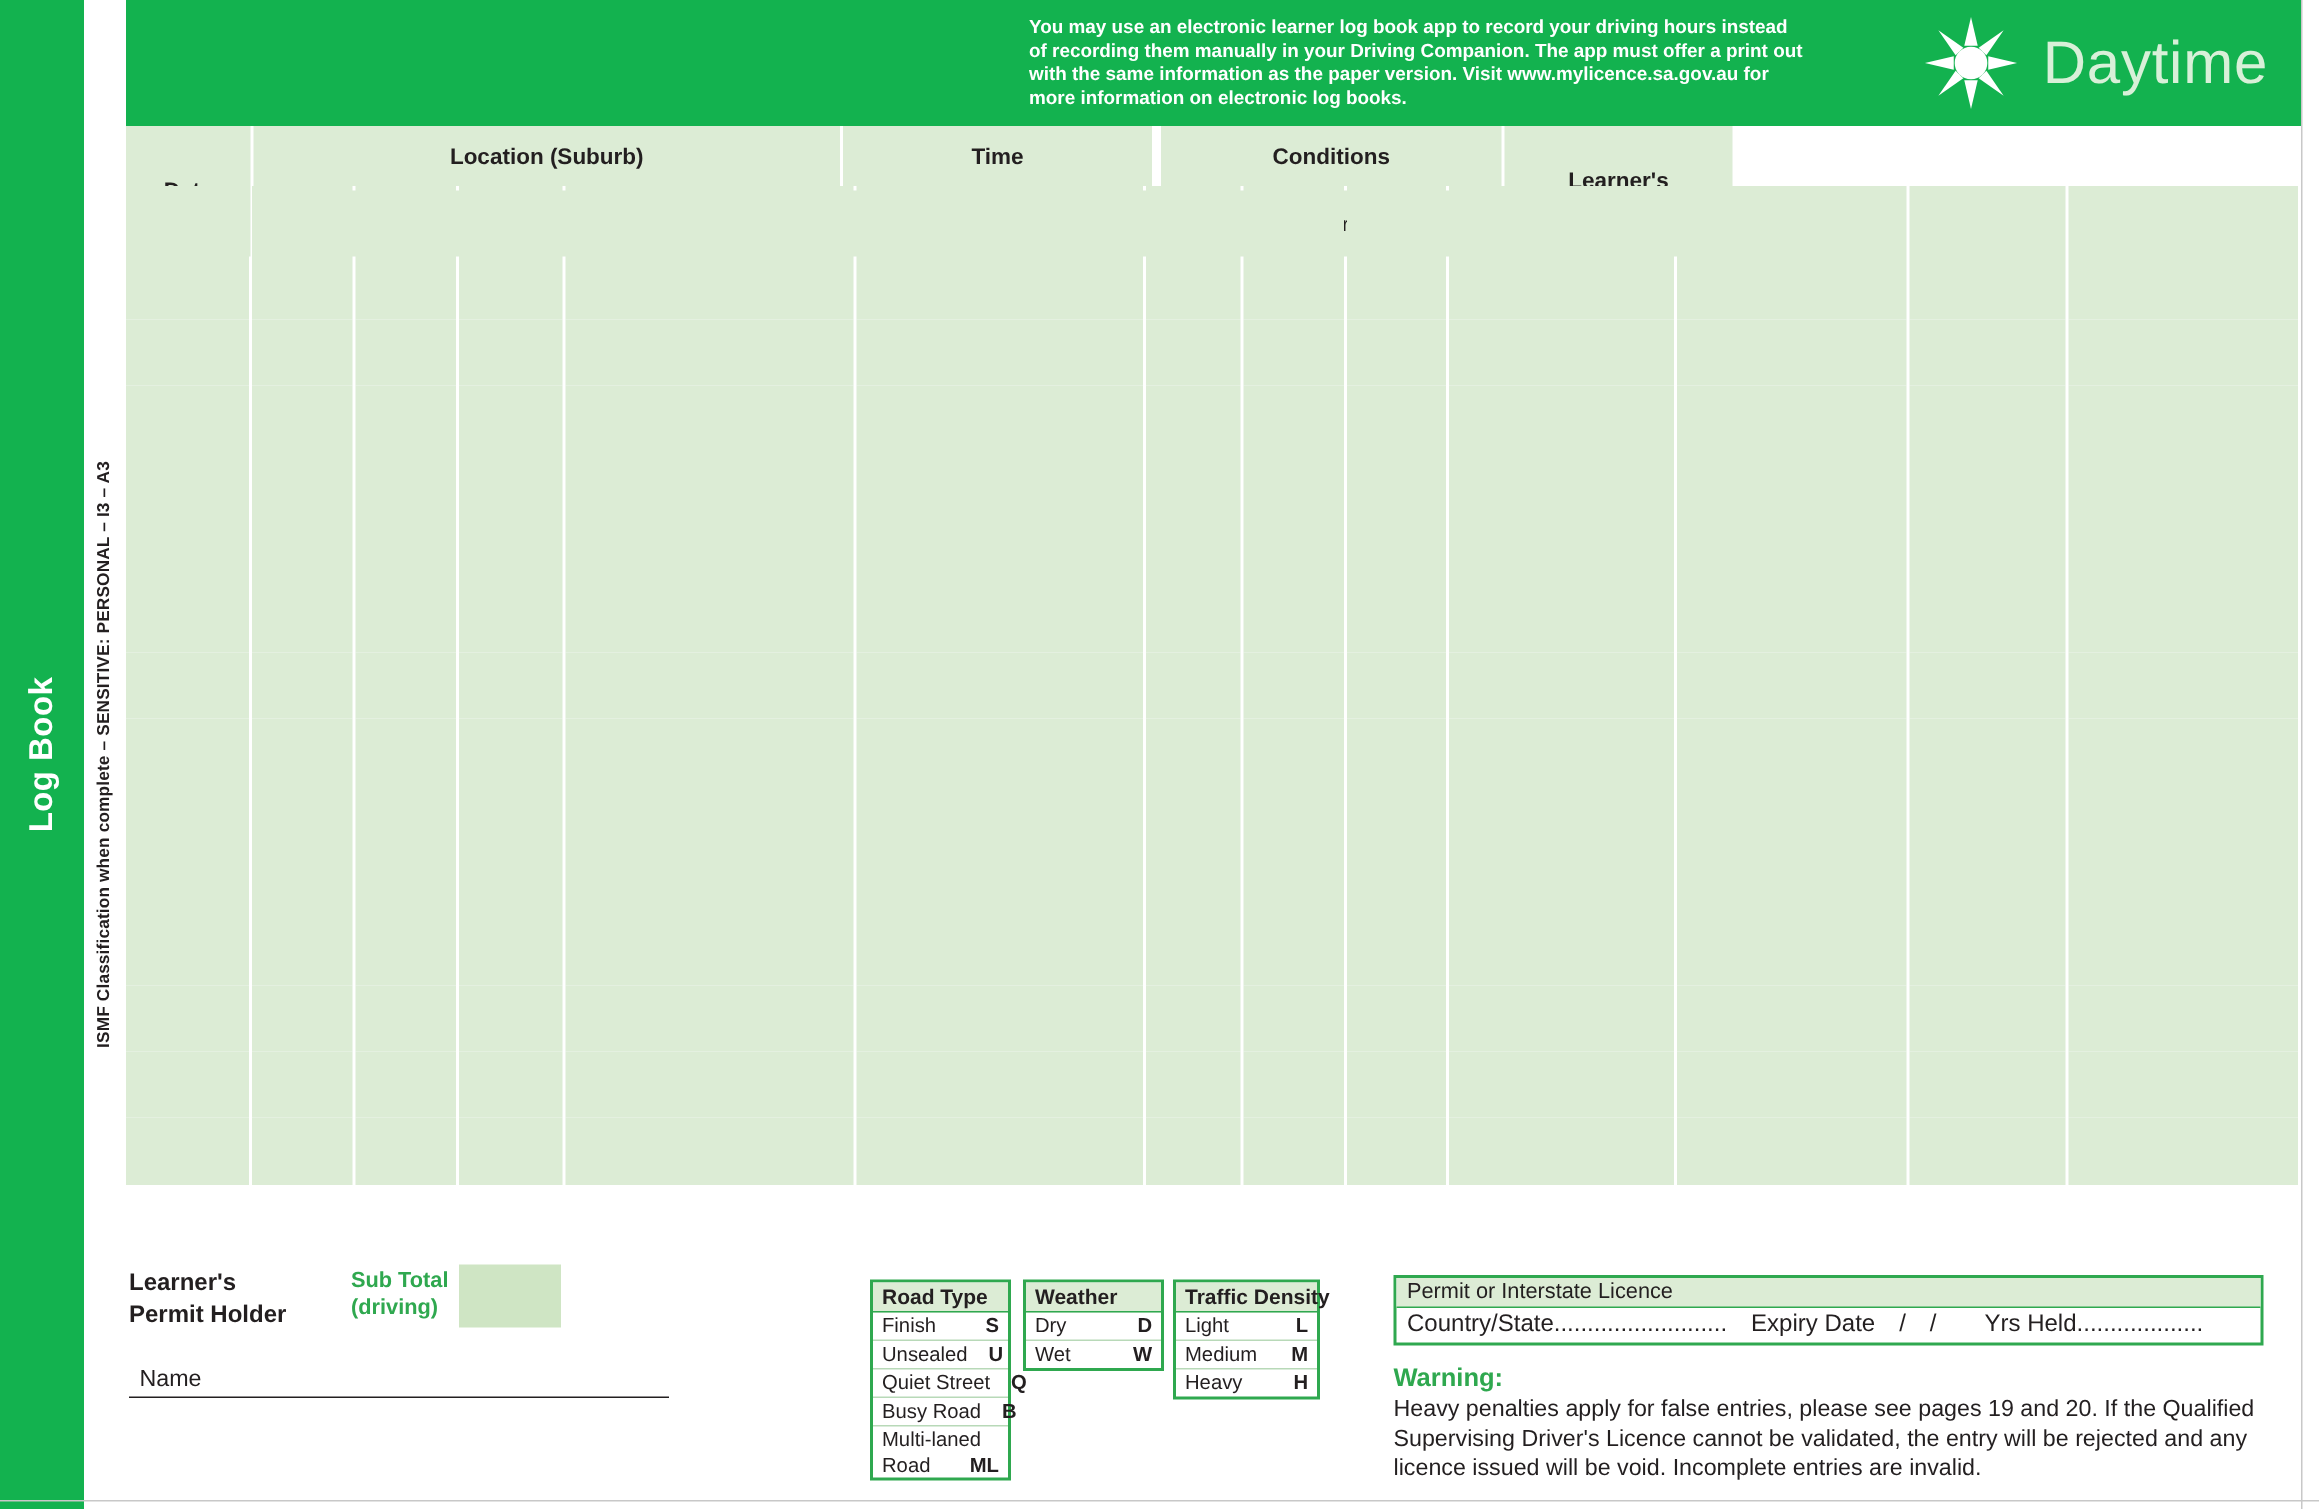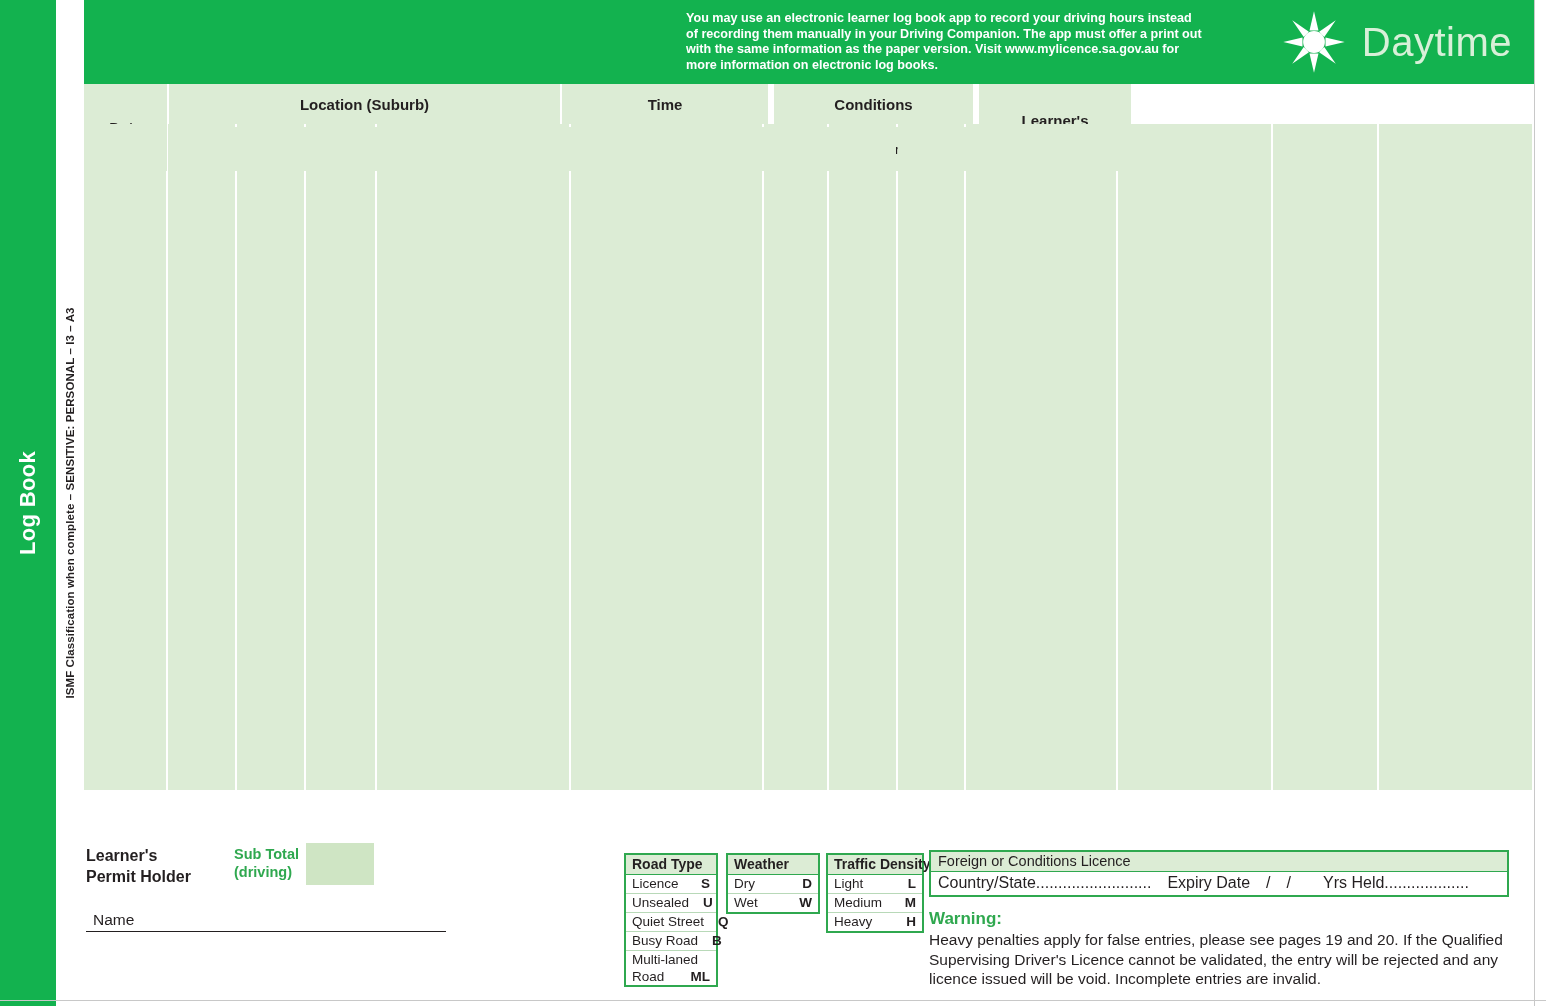--- a/index.html
+++ b/index.html
@@ -149,21 +149,21 @@
   .c-weather   { width: 68px;  }
   .c-traffic   { width: 67px;  }
   .c-sig       { width: 152px; }
   .c-name      { width: 155px; }
   .c-licence   { width: 106px; }
   .c-qsig      { width: 155px; }
 
   
   .c-time-grp  { width: 206px; }   
   .c-loc-grp   { width: 391px; }   
-  .c-cond-grp  { width: 199px; text-align: right; }   
+  .c-cond-grp  { width: 227px; text-align: right; }   
   .c-qsd-grp   { width: 416px; }   
 
   .c-date-tall { width: 83px; height: 87px; }
   .c-sig-tall  { width: 152px; height: 87px; }
 
   
   .footer {
     position: absolute;
     left: 0; top: 840px;
     width: 1450px; height: 166px;
@@ -206,21 +206,20 @@
     color: #231f20;
   }
   .field-name   { top: 60px; }
   .field-permit { top: 104px; }
 
   
   .legend {
     position: absolute;
     border: 2px solid #2fa84f;
     background: #ffffff;
-    margin-left: 44px;
   }
   .legend-head {
     background: #dcecd5;
     font-size: 14px;
     font-weight: bold;
     color: #231f20;
     padding: 1px 6px 2px 6px;
     border-bottom: 1px solid #2fa84f;
     white-space: nowrap;
   }
@@ -619,21 +618,21 @@
       </div>
       <div class="subtotal-box"></div>
 
       <div class="field-line field-name">
         <span>Name</span>
       </div>
 
       <div class="legend lg-road">
         <div class="legend-head">Road Type</div>
         <div class="legend-row">
-          <span>Licence</span>
+          <span>Finish</span>
           <span class="lg-code">S</span>
         </div>
         <div class="legend-row">
           <span>Unsealed</span>
           <span class="lg-code">U</span>
         </div>
         <div class="legend-row">
           <span>Quiet Street</span>
           <span class="lg-code">Q</span>
         </div>
@@ -672,21 +671,21 @@
           <span>Medium</span>
           <span class="lg-code">M</span>
         </div>
         <div class="legend-row">
           <span>Heavy</span>
           <span class="lg-code">H</span>
         </div>
       </div>
 
       <div class="foreign">
-        <div class="foreign-head">Foreign or Conditions Licence</div>
+        <div class="foreign-head">Permit or Interstate Licence</div>
         <div class="foreign-body">
           <span>Country/State..........................</span><span class="gap"></span><span>Expiry Date</span><span class="gap"></span><span>/</span><span class="gap"></span><span>/</span><span class="gap"></span><span class="gap"></span><span>Yrs Held...................</span>
         </div>
       </div>
 
       <div class="warning">
         <div class="warning-title">Warning:</div>
         <div class="warning-body">Heavy penalties apply for false entries, please see pages 19 and 20. If the Qualified Supervising Driver's Licence cannot be validated, the entry will be rejected and any licence issued will be void. Incomplete entries are invalid.</div>
       </div>
     </div>

